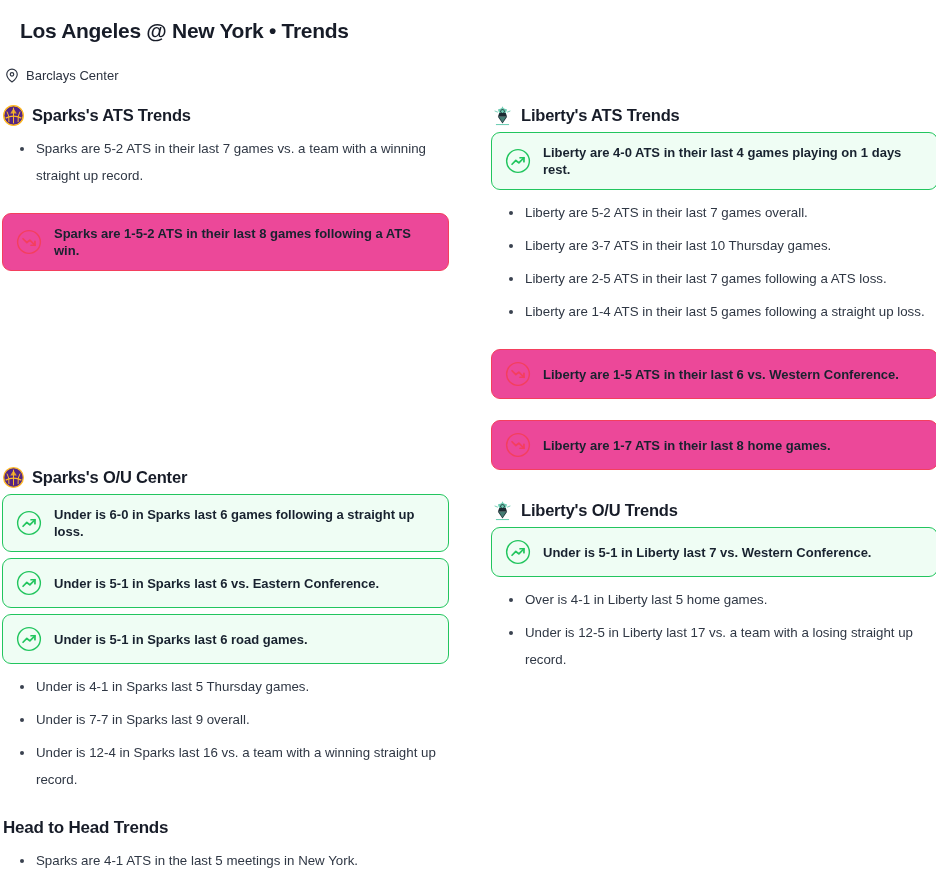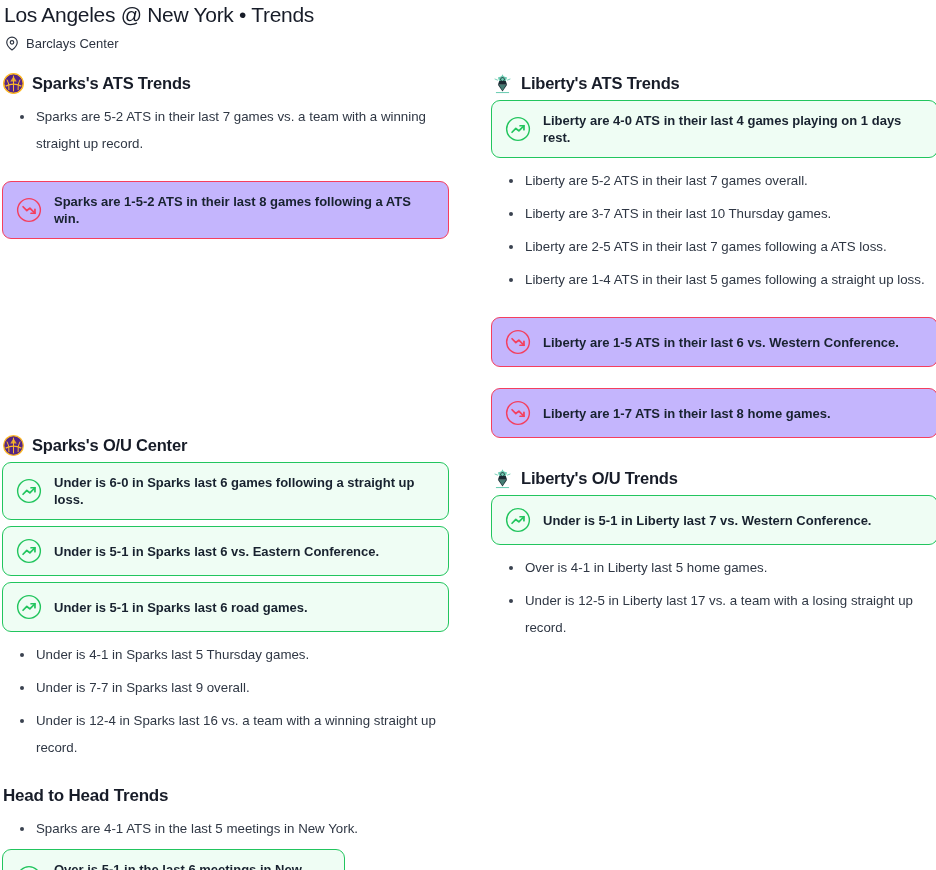--- a/index.html
+++ b/index.html
@@ -14,24 +14,24 @@
     color: #1f2937;
     overflow: hidden;
     position: relative;
   }
 
   .page { padding: 0 2px; }
 
   
   .page-title {
     font-size: 21px;
-    font-weight: normal;
+    font-weight: bold;
     letter-spacing: -0.3px;
     color: #171c28;
-    margin: 0;
+    margin: 16px;
     padding: 2px 0 0 2px;
     line-height: 26px;
   }
   .venue-row {
     display: flex;
     align-items: flex-start;
     gap: 7px;
     padding: 8px 0 0 3px;
   }
   .venue-text {
@@ -102,21 +102,21 @@
     font-weight: bold;
     line-height: 17px;
   }
   .hl.good {
     border: 1.3px solid #22c55e;
     background: #effdf4;
     color: #18222f;
   }
   .hl.bad {
     border: 1.3px solid #f43f5e;
-    background: #c4b5fd;
+    background: #ec4899;
     color: #18222f;
     margin-top: 21px;
   }
   .hl .ico { flex: 0 0 26px; width: 26px; height: 26px; display:block; }
 
   .h2h {
     padding-top: 22px;
   }
   .h2h .section-title { font-size: 17px; }
   .h2h-boxes .hl { width: 343px; }

